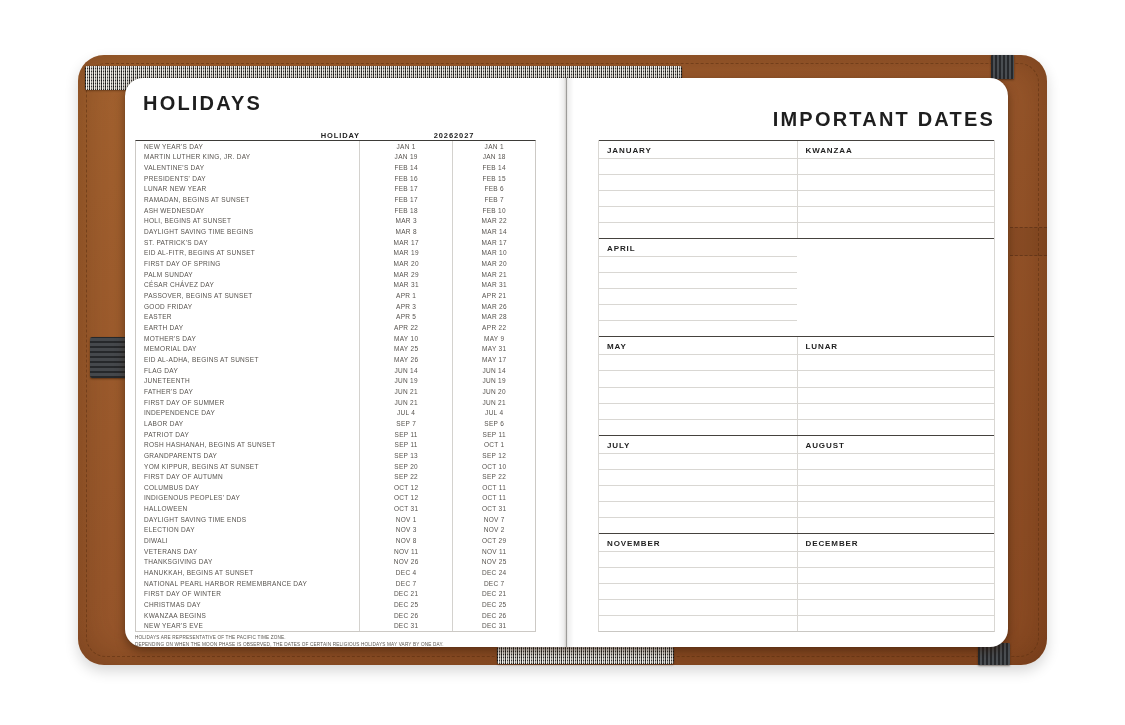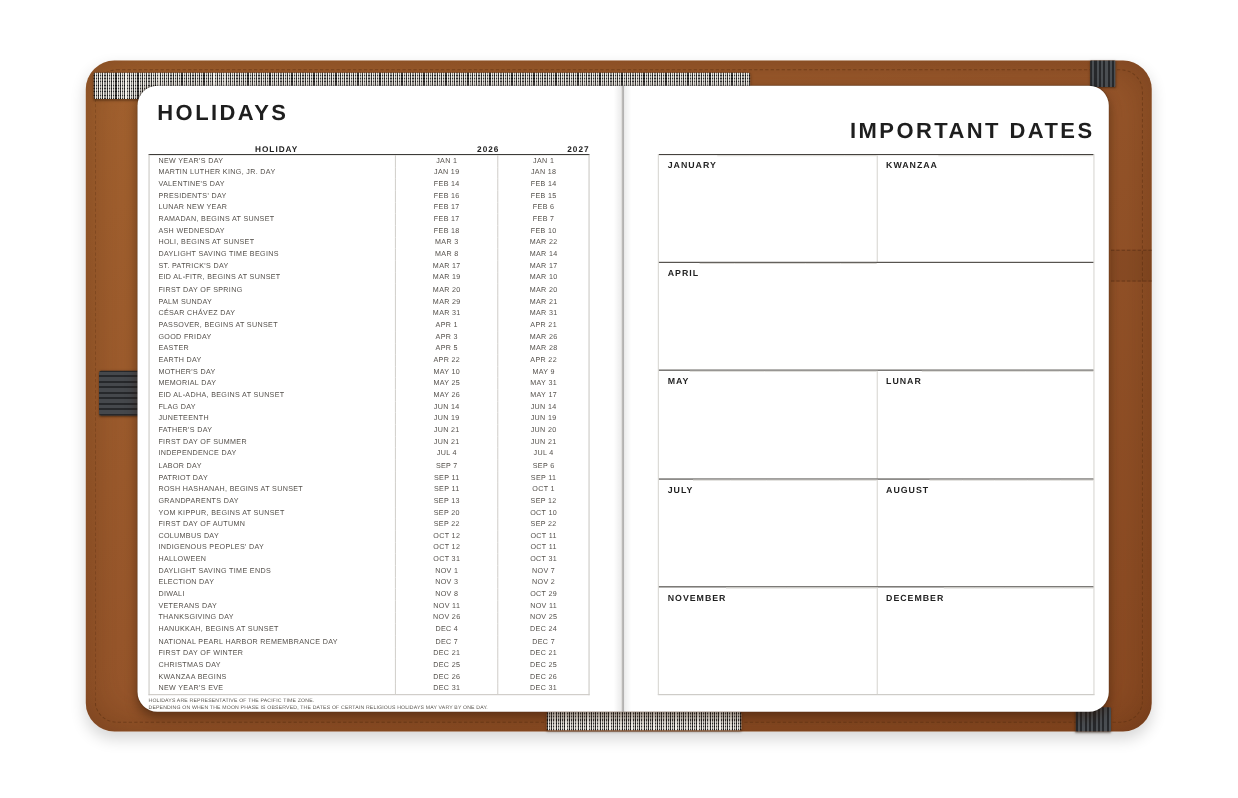--- a/index.html
+++ b/index.html
@@ -76,23 +76,23 @@
   }
   .page.left  h1.ptitle { left:18px; }
   .page.right h1.ptitle { right:13px; text-align:right;margin-top:16px; }
 
   
   .thead {
     position:absolute; left:10px; top:46px; width:401px; height:16px;
     display:flex; align-items:flex-end;
     font-size:7.5px; font-weight:bold; letter-spacing:.9px; color:#222;
   }
-  .thead .c0 { width:225px; padding-left:8px; text-align:center; }
+  .thead .c0 { width:225px; padding-left:8px; text-align:right; }
   .thead .c1 { width:94px;  text-align:right; }
-  .thead .c2 { width:82px;  text-align:right; }
+  .thead .c2 { width:82px;  text-align:left; }
 
   .tbox {
     position:absolute; left:10px; top:62px; width:401px; height:492px;
     border:1px solid #ccc9c5; border-top:1px solid #3d3b38;
     display:flex; flex-direction:column;
   }
   .trow { flex:1; display:flex; align-items:center; font-size:6.5px; color:#56524d; letter-spacing:.3px; }
   .trow .c0 { width:225px; padding-left:8px; border-right:1px solid #d4d2ce; align-self:stretch; display:flex; align-items:center; }
   .trow .c1 { width:94px;  text-align:center; border-right:1px solid #d4d2ce; align-self:stretch; display:flex; align-items:center; justify-content:center; }
   .trow .c2 { width:82px;  text-align:center; }
@@ -103,21 +103,21 @@
     transform:scale(.78); transform-origin:0 0; white-space:nowrap;
   }
 
   
   .mgrid {
     position:absolute; left:32px; top:62px; width:397px; height:492px;
     border-left:1px solid #d9d7d3; border-right:1px solid #d9d7d3; border-bottom:1px solid #c9c7c3;
     display:flex; flex-direction:column;
   }
   .mpair { flex:1; display:flex; border-top:1px solid #45423e; }
-  .mcell { width:50%; display:flex; flex-direction:row; }
+  .mcell { width:50%; display:flex; flex-direction:column; }
   .mcell + .mcell { border-left:1px solid #d9d7d3; }
   .mheader {
     height:17px; font-size:8px; font-weight:bold; letter-spacing:.9px;
     color:#1f1f1f; padding:5px 0 0 8px;
   }
   .blankrow { flex:1; border-top:1px solid #d9d7d3; }
 </style>
 </head>
 <body>
 

